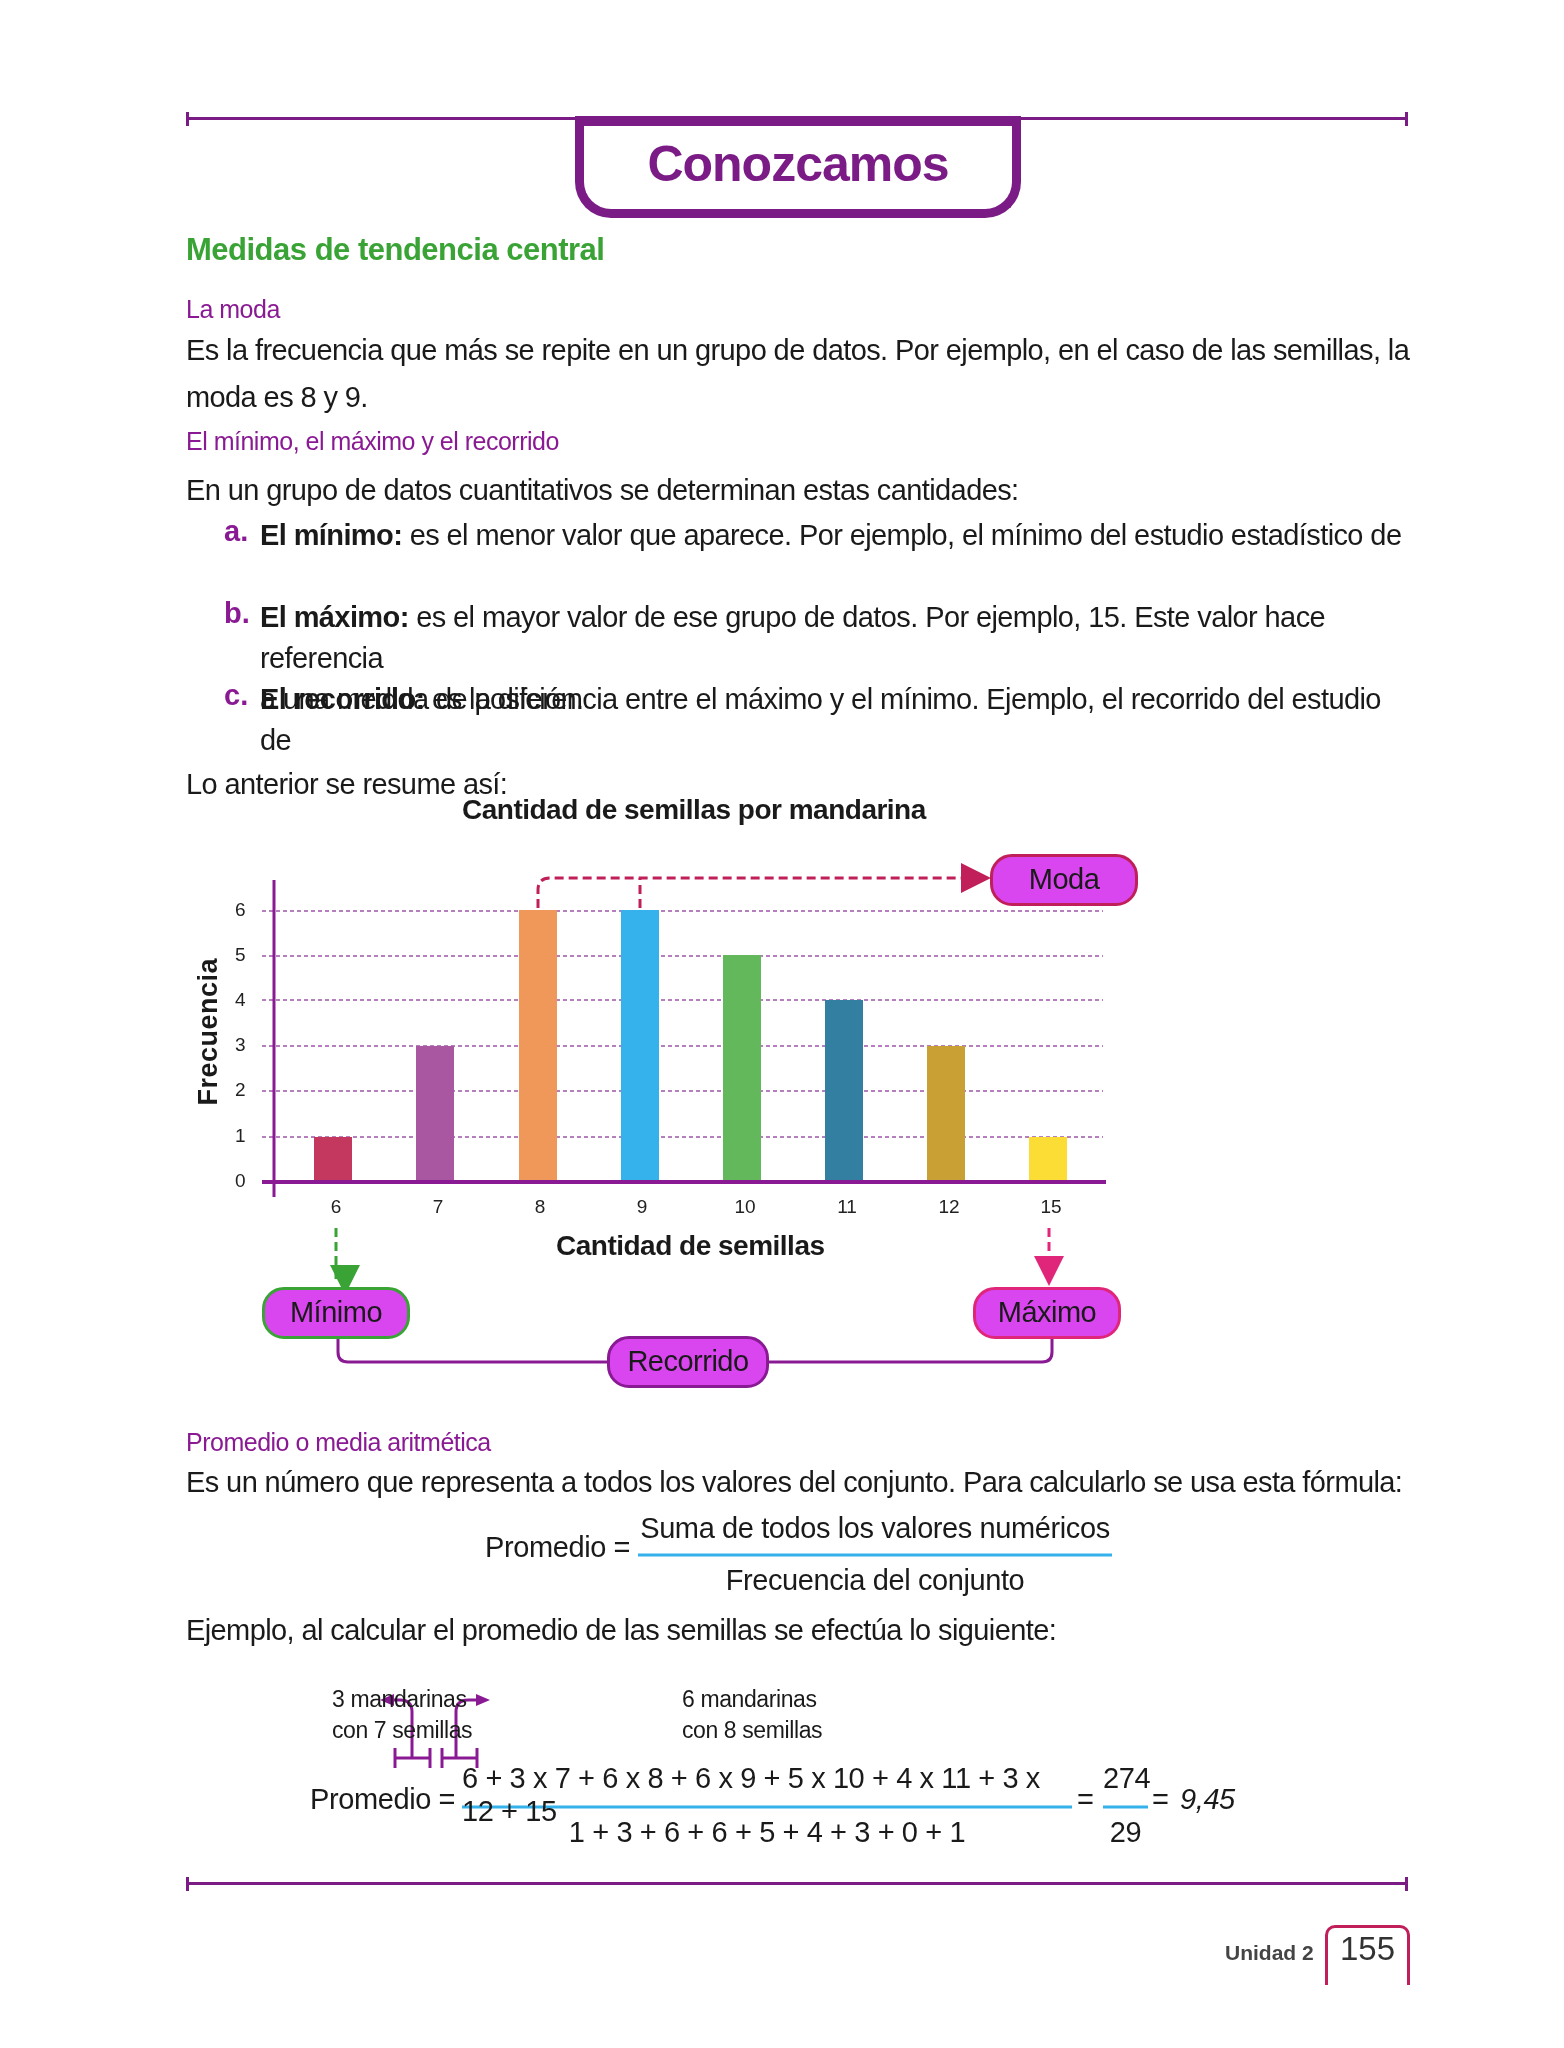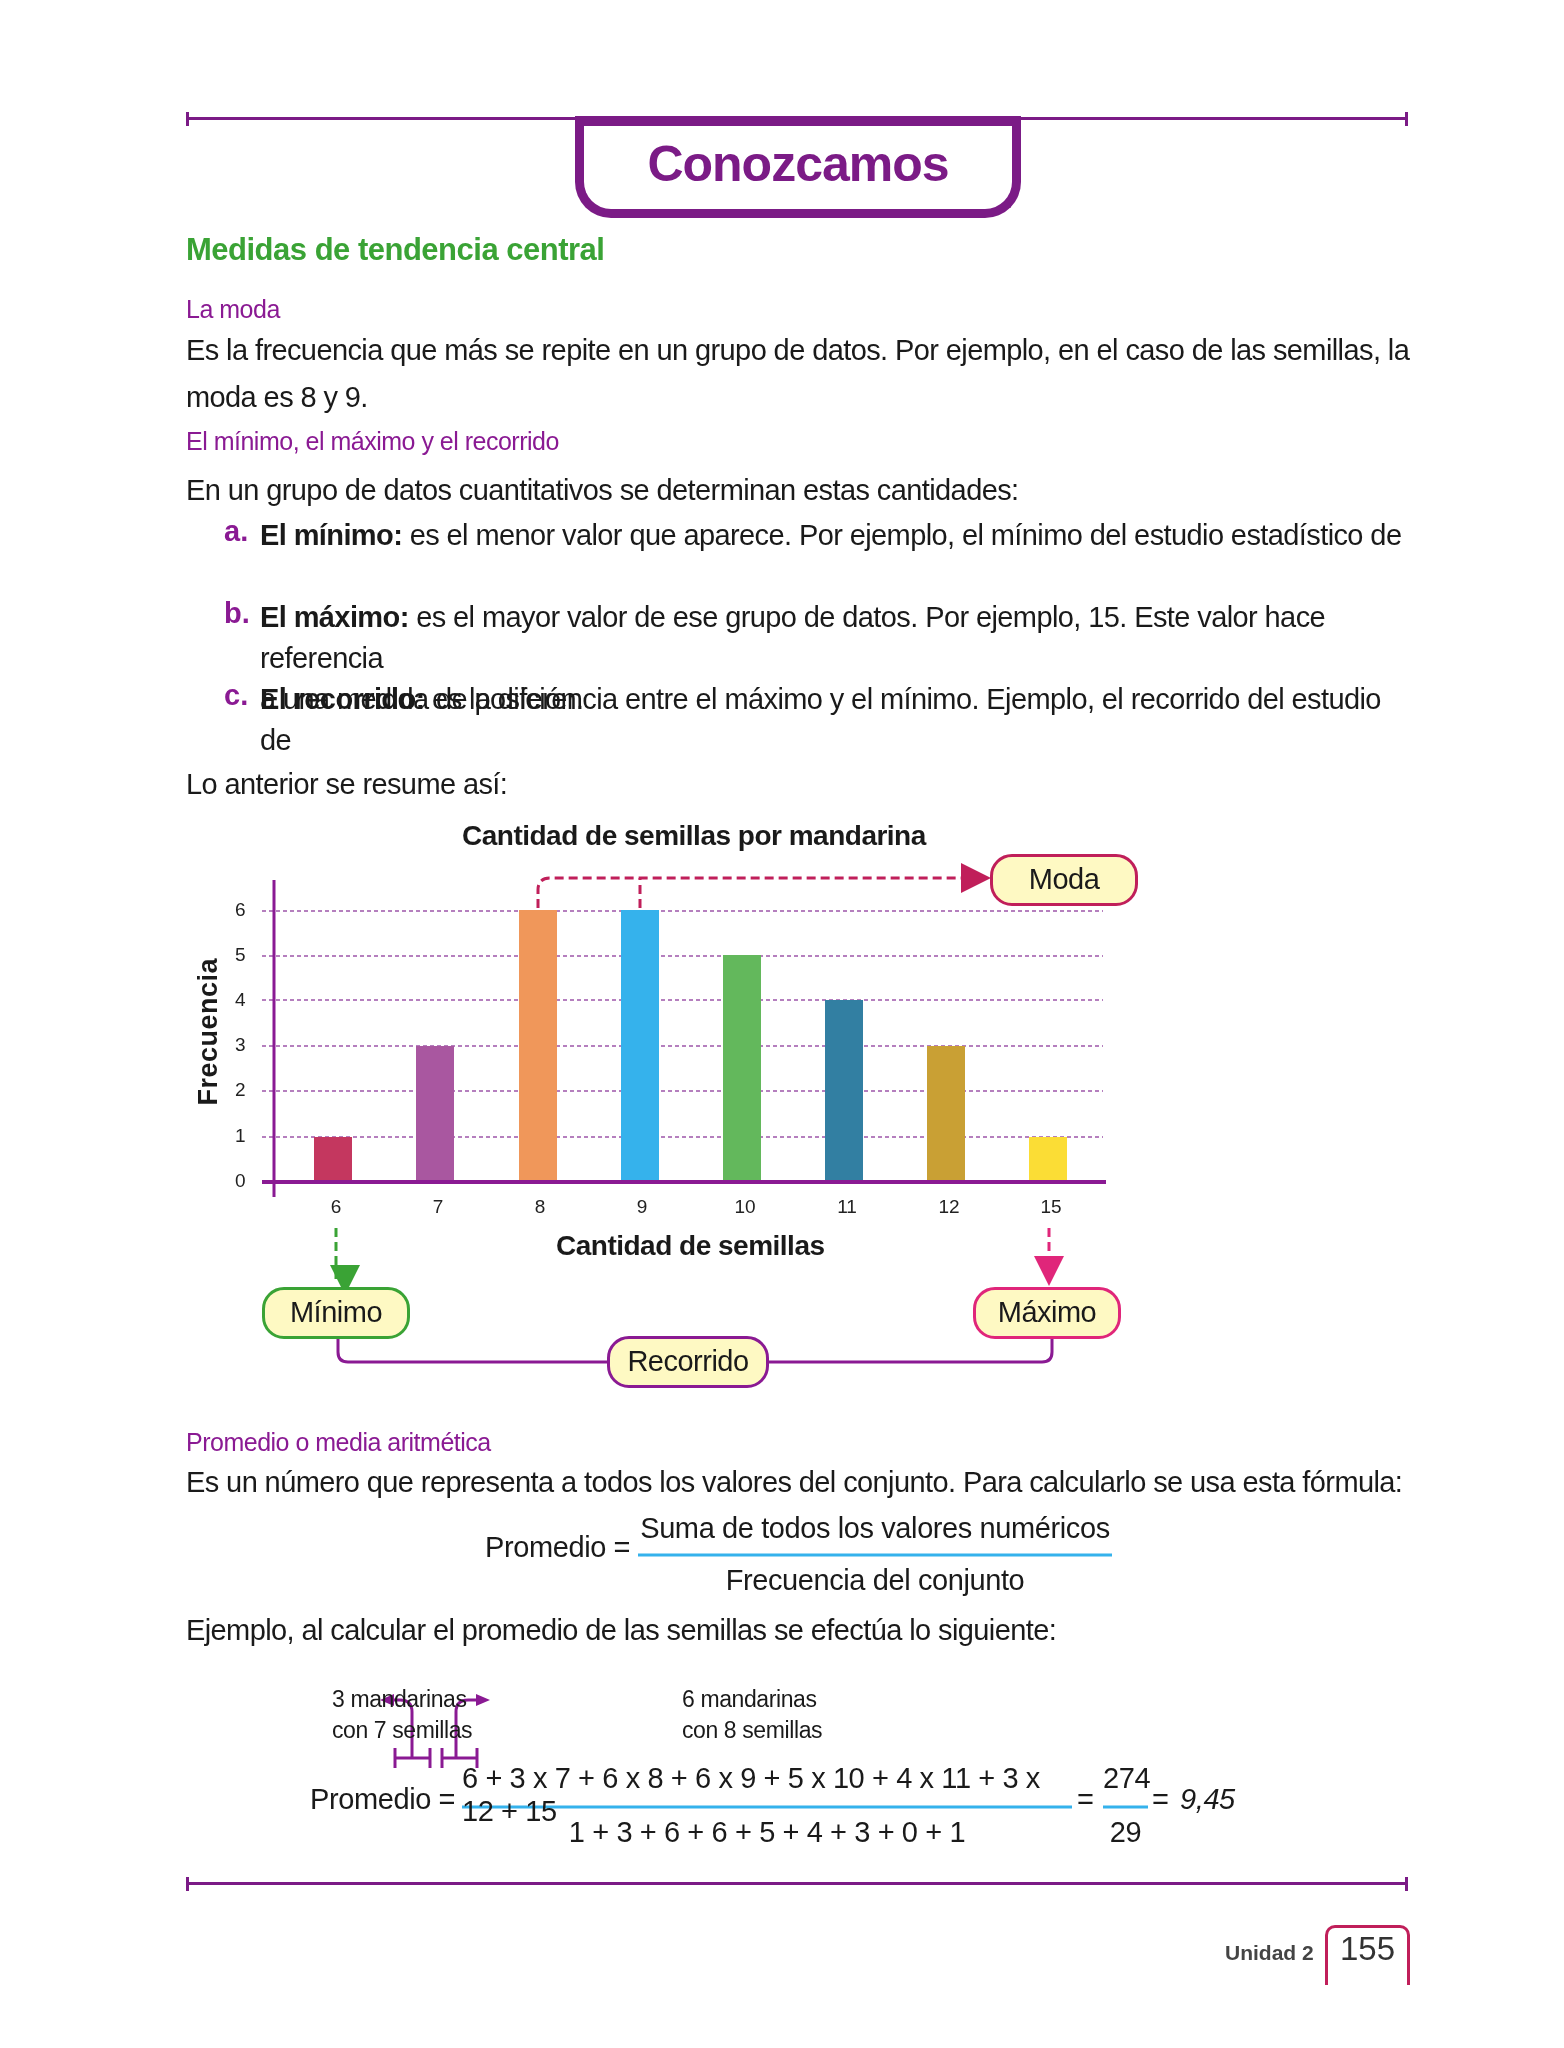--- a/index.html
+++ b/index.html
@@ -18,21 +18,21 @@
     font-size: 50px; font-weight: bold; color: #7b1b86; letter-spacing: -1px;
   }
   .section-title { color: #3aa335; font-weight: bold; font-size: 31px; letter-spacing: -0.5px; }
   .subhead { color: #8a1a93; font-size: 25px; letter-spacing: -0.5px; }
   .body-text { font-size: 29px; line-height: 41px; letter-spacing: -0.6px; color: #1a1a1a; }
   .list-item { position: absolute; left: 224px; width: 1190px; }
   .list-marker { position: absolute; left: 0; top: 0; color: #8a1a93; font-weight: bold; font-size: 29px; }
   .list-body { margin-left: 36px; font-size: 29px; line-height: 41px; letter-spacing: -0.6px; }
   .list-body b { font-weight: bold; }
   .chart-title { font-size: 28px; font-weight: bold; letter-spacing: -0.5px; }
-  .callout { position: absolute; border: 3px solid; border-radius: 22px; background: #fef9c3;
+  .callout { position: absolute; border: 3px solid; border-radius: 22px; background: #d946ef;
     font-size: 29px; text-align: center; letter-spacing: -0.5px; line-height: 44px; }
   .tick { position: absolute; font-size: 19px; color: #222; }
   .formula { font-size: 29px; letter-spacing: -0.4px; }
   .small-note { font-size: 23px; line-height: 31px; letter-spacing: -0.4px; }
 </style>
 </head>
 <body>
 
 <div class="rule" style="left:186px; top:117px; width:1222px;"></div>
 <div class="rule-cap" style="left:186px; top:112px;"></div>
@@ -58,21 +58,21 @@
 <div class="list-item" style="top:597px;">
   <span class="list-marker">b.</span>
   <div class="list-body"><b>El máximo:</b><span> es el mayor valor de ese grupo de datos. Por ejemplo, 15. Este valor hace referencia</span><br><span>a una medida de posición.</span></div>
 </div>
 <div class="list-item" style="top:679px;">
   <span class="list-marker">c.</span>
   <div class="list-body"><b>El recorrido:</b><span> es la diferencia entre el máximo y el mínimo. Ejemplo, el recorrido del estudio de</span><br></div>
 </div>
 <div class="abs body-text" style="left:186px; top:764px;">Lo anterior se resume así:</div>
 
-<div class="abs chart-title" style="left:462px; top:820px;">Cantidad de semillas por mandarina</div>
+<div class="abs chart-title" style="left:462px; top:794px;">Cantidad de semillas por mandarina</div>
 
 <svg class="abs" style="left:0; top:0;" width="1564" height="2048">
   <defs>
     <marker id="arrRed" markerWidth="10" markerHeight="10" refX="8" refY="5" orient="auto">
       <path d="M0,0 L10,5 L0,10 z" fill="#c01f5a"></path>
     </marker>
     <marker id="arrGreen" markerWidth="10" markerHeight="10" refX="5" refY="8" orient="auto-start-reverse">
       <path d="M0,0 L10,5 L0,10 z" fill="#3aa335"></path>
     </marker>
     <marker id="arrPink" markerWidth="10" markerHeight="10" refX="8" refY="5" orient="auto">

